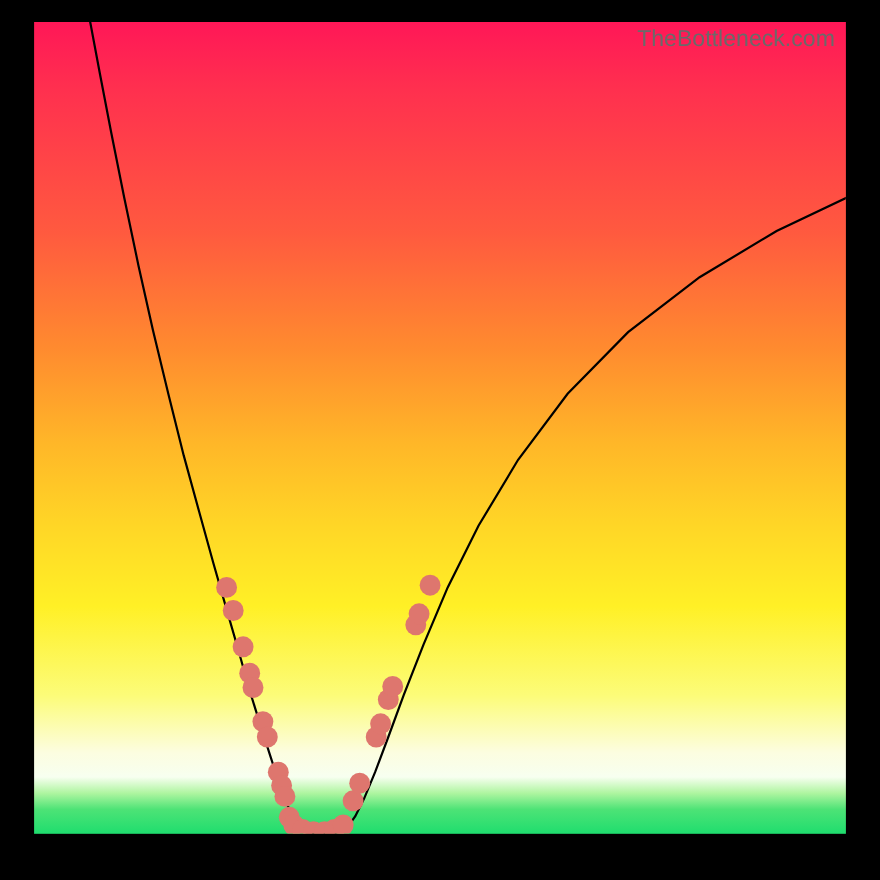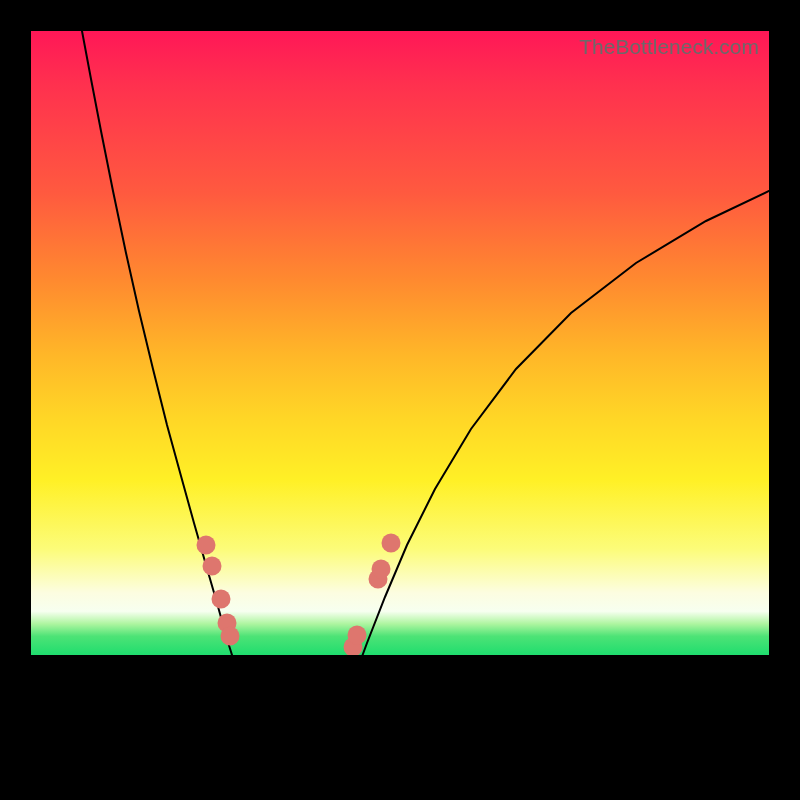--- a/index.html
+++ b/index.html
@@ -15,23 +15,23 @@
     position: absolute;
     left: 0;
     top: 0;
     width: 800px;
     height: 800px;
     background: #000;
   }
   .plot {
     position: absolute;
     left: 31px;
-    top: 31px;
+    top: 20px;
     width: 738px;
-    height: 624px;
+    height: 738px;
     
     background: linear-gradient(to bottom,
        #ff1757 0%,
        #ff2f4f 8%,
        #ff5a3f 26%,
        #ff8a2f 40%,
        #ffb728 52%,
        #ffd626 62%,
        #fff026 72%,
        #fcfc79 83%,

